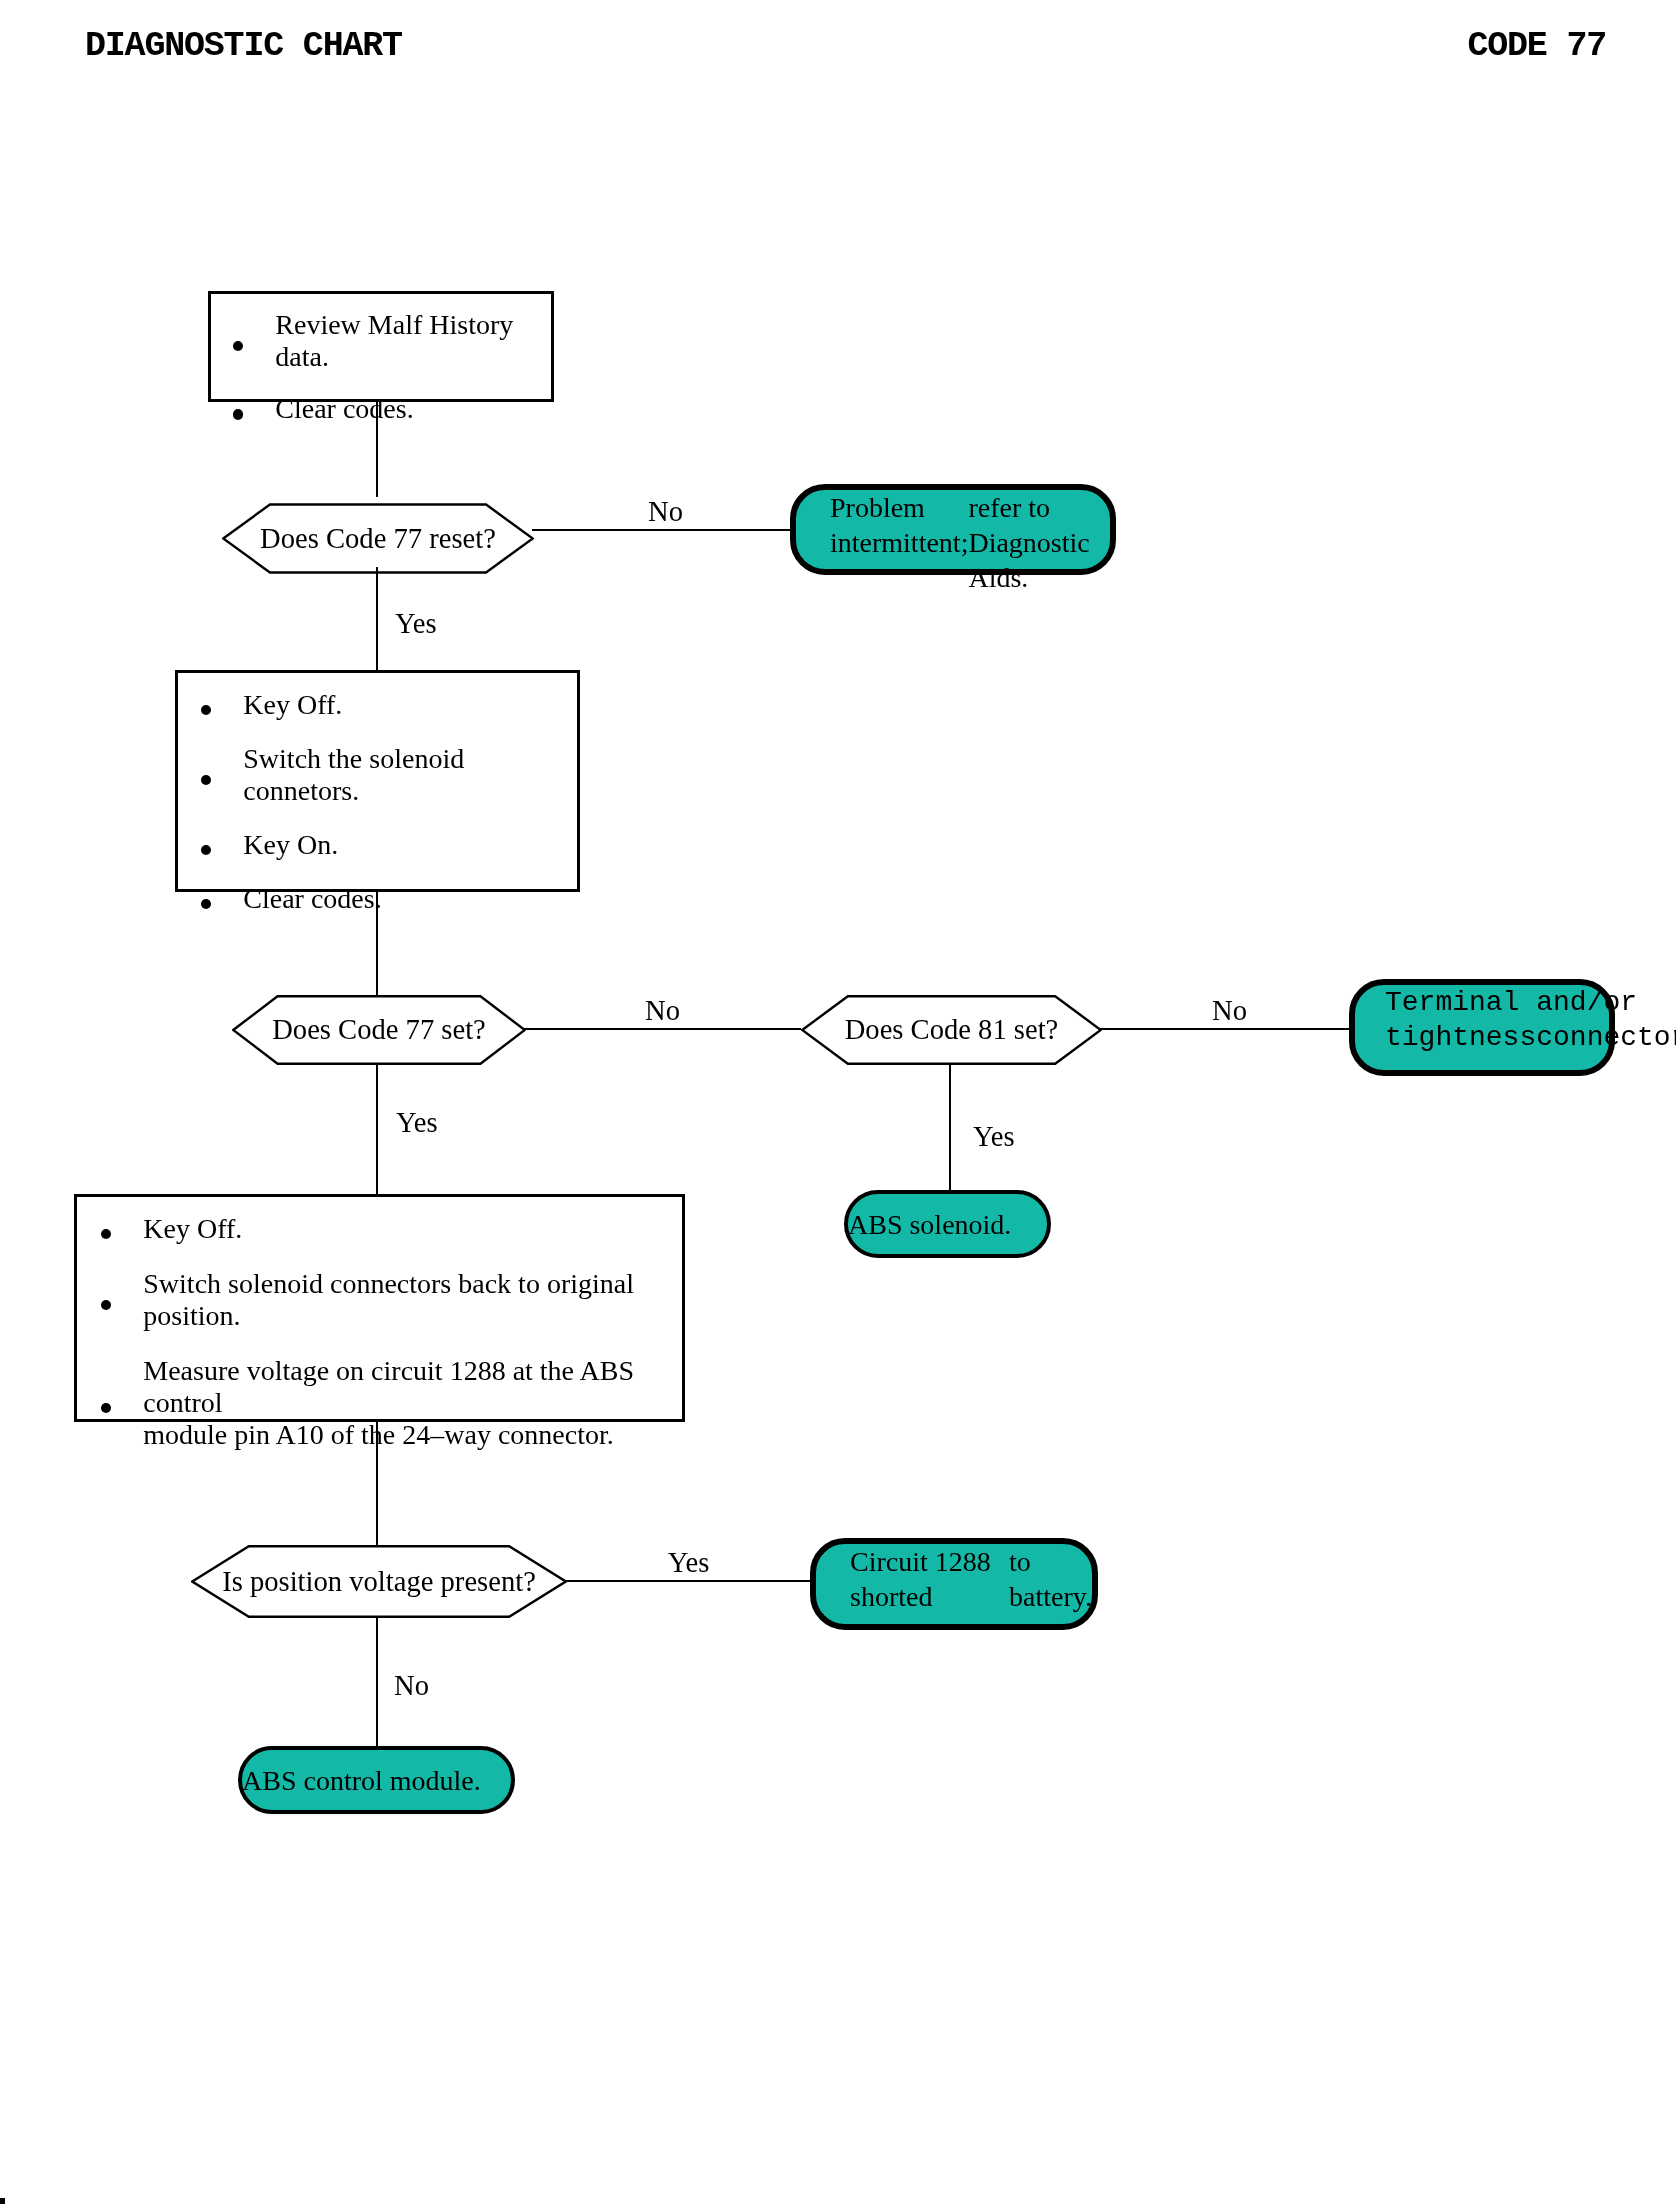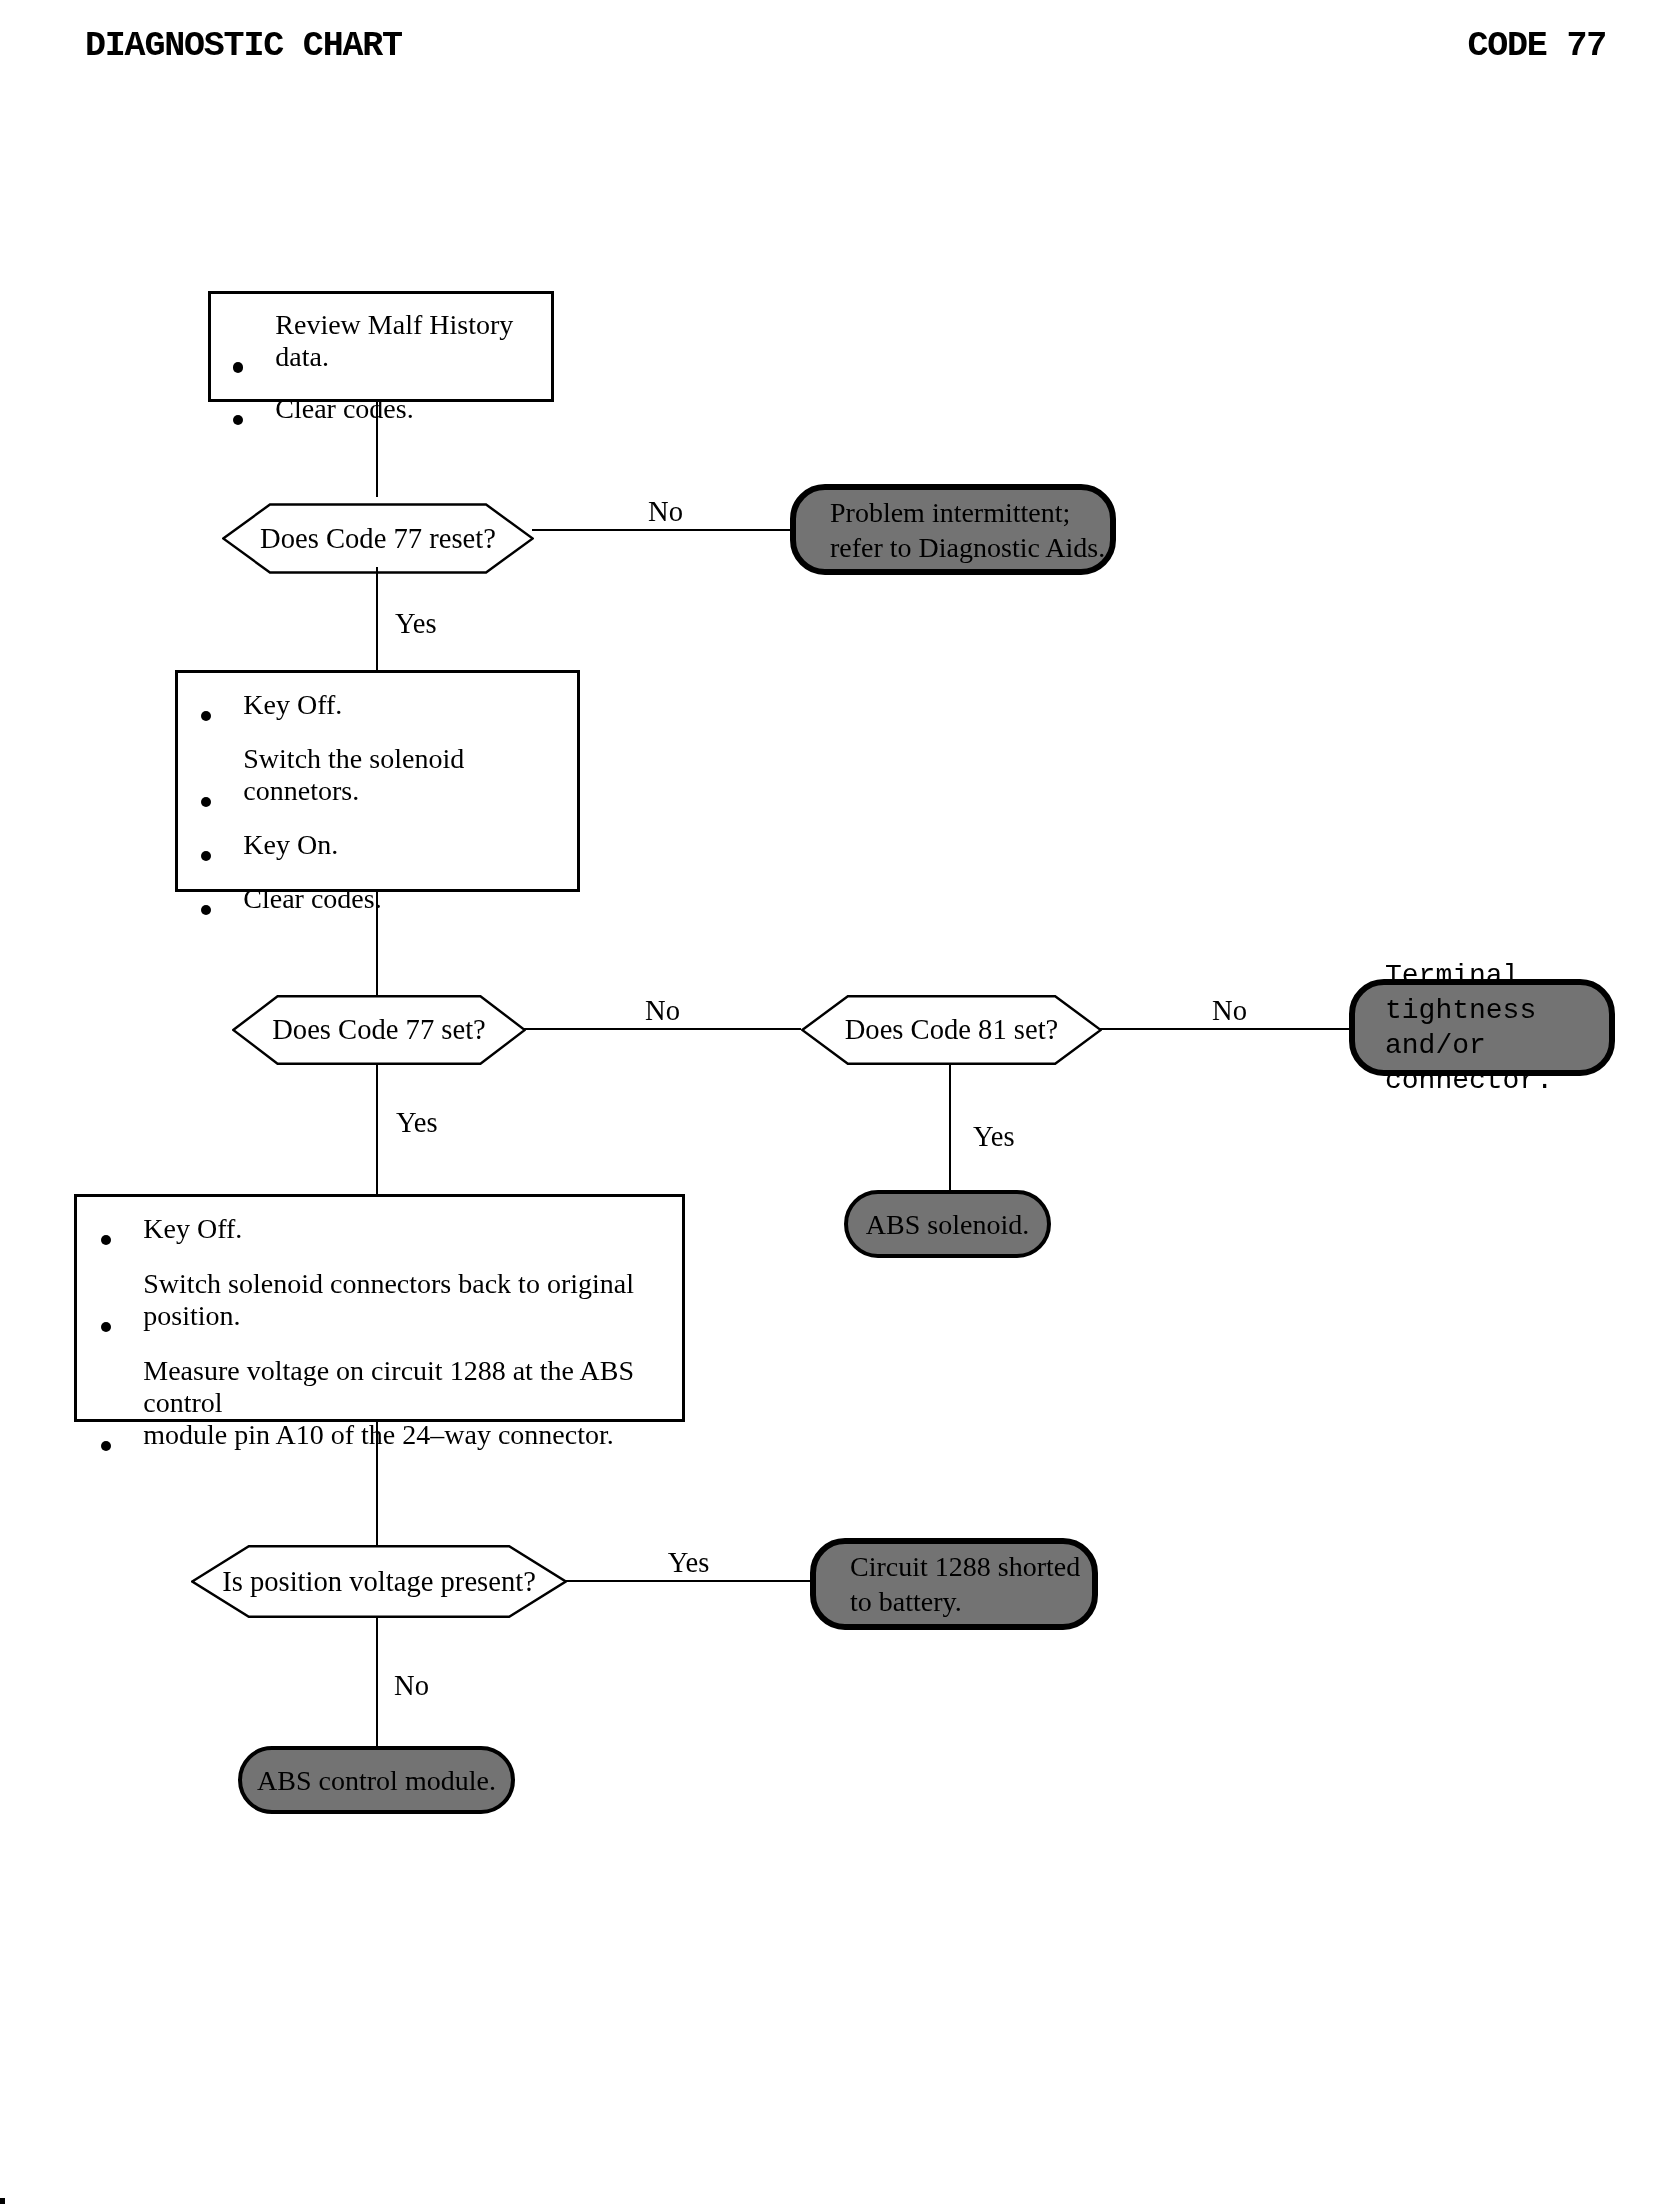--- a/index.html
+++ b/index.html
@@ -8,37 +8,37 @@
 
   .abs{position:absolute;}
 
   
   .page-head{font-family:Liberation Mono, monospace;font-weight:bold;
              font-size:35px;letter-spacing:-1.2px;white-space:nowrap;line-height:1;}
 
   
   .process{background:#fff;border:3.6px solid #000;box-sizing:border-box;
            display:flex;flex-direction:column;}
-  .bullet-row{display:flex;align-items:flex-end;}
+  .bullet-row{display:flex;align-items:center;}
   .dot{flex:0 0 auto;width:10.3px;height:10.3px;border-radius:50%;background:#000;
        margin-top:10.3px;margin-right:32px;}
   .btxt{font-size:28px;line-height:32px;}
   .bl{display:block;}
 
   
   .decision{box-sizing:border-box;}
   .decision svg{position:absolute;left:0;top:0;width:100%;height:100%;}
   .decision .qtext{position:absolute;left:0;top:0;right:0;bottom:0;
                    display:flex;align-items:center;justify-content:center;
                    font-size:28.6px;white-space:nowrap;}
 
   
-  .terminator{background:#737373;border:6px solid #000;border-radius:35px;
-              box-sizing:border-box;display:flex;flex-direction:column;
-              justify-content:center;font-size:28px;line-height:35px;}
+  .terminator{background:#14b8a6;border:6px solid #000;border-radius:35px;
+              box-sizing:border-box;display:flex;flex-direction:row;
+              font-size:28px;line-height:35px;}
   .terminator.pill{border-width:4.9px;border-radius:34px;align-items:center;
                    text-align:center;}
   .terminator.left-text{align-items:flex-start;}
 
   
   .vline{width:2.4px;background:#000;}
   .hline{height:2.4px;background:#000;}
 
   
   .edge-label{font-size:28.6px;line-height:1.1;text-align:center;white-space:nowrap;}

